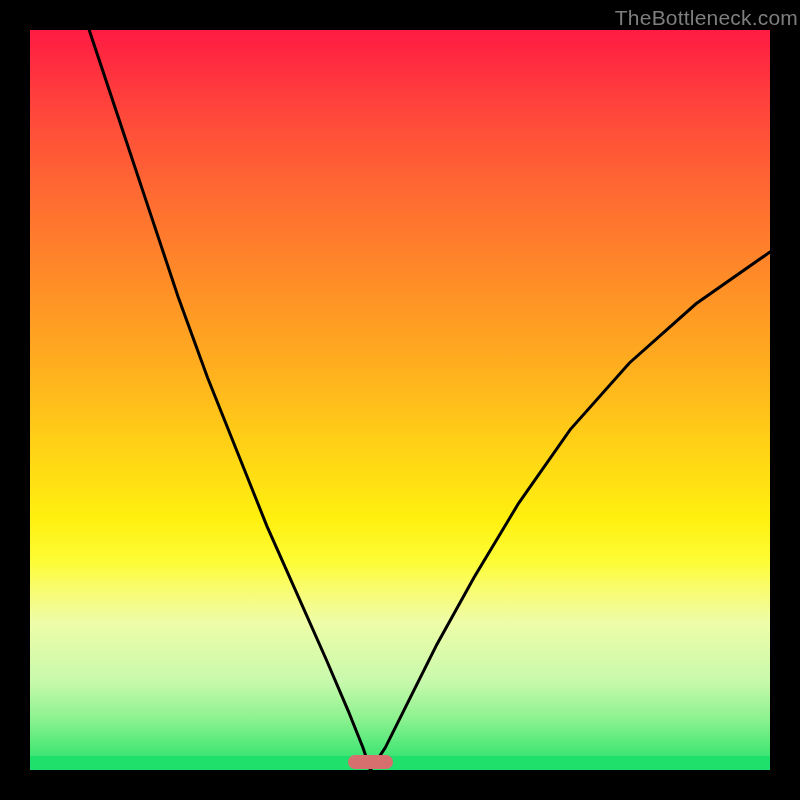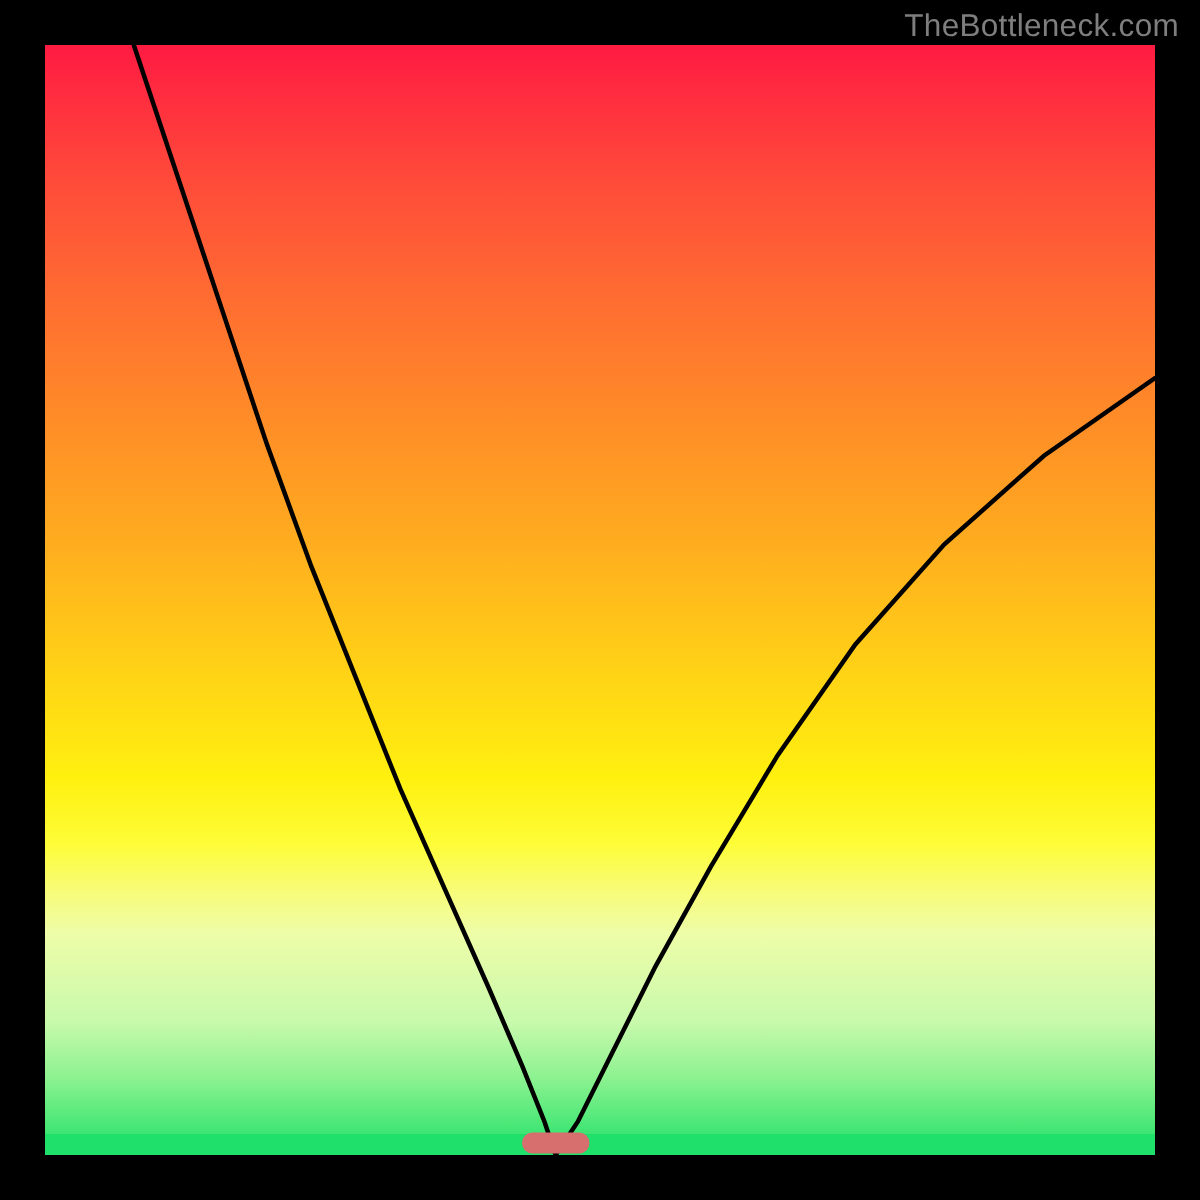--- a/index.html
+++ b/index.html
@@ -38,21 +38,21 @@
         #eefda8 80%,
         #c8f9ac 88%,
         #8df290 93%,
         #4fe879 97%,
         #1ee06a 100%
       );
   }
   .watermark {
     position: absolute;
     top: 6px;
-    right: 14px;
+    right: 2px;
     color: #7e7e7e;
     font-size: 21px;
     font-weight: 400;
     letter-spacing: 0.2px;
     user-select: none;
   }
   .curve-svg {
     position: absolute;
     left: 0; top: 0;
     width: 740px;

